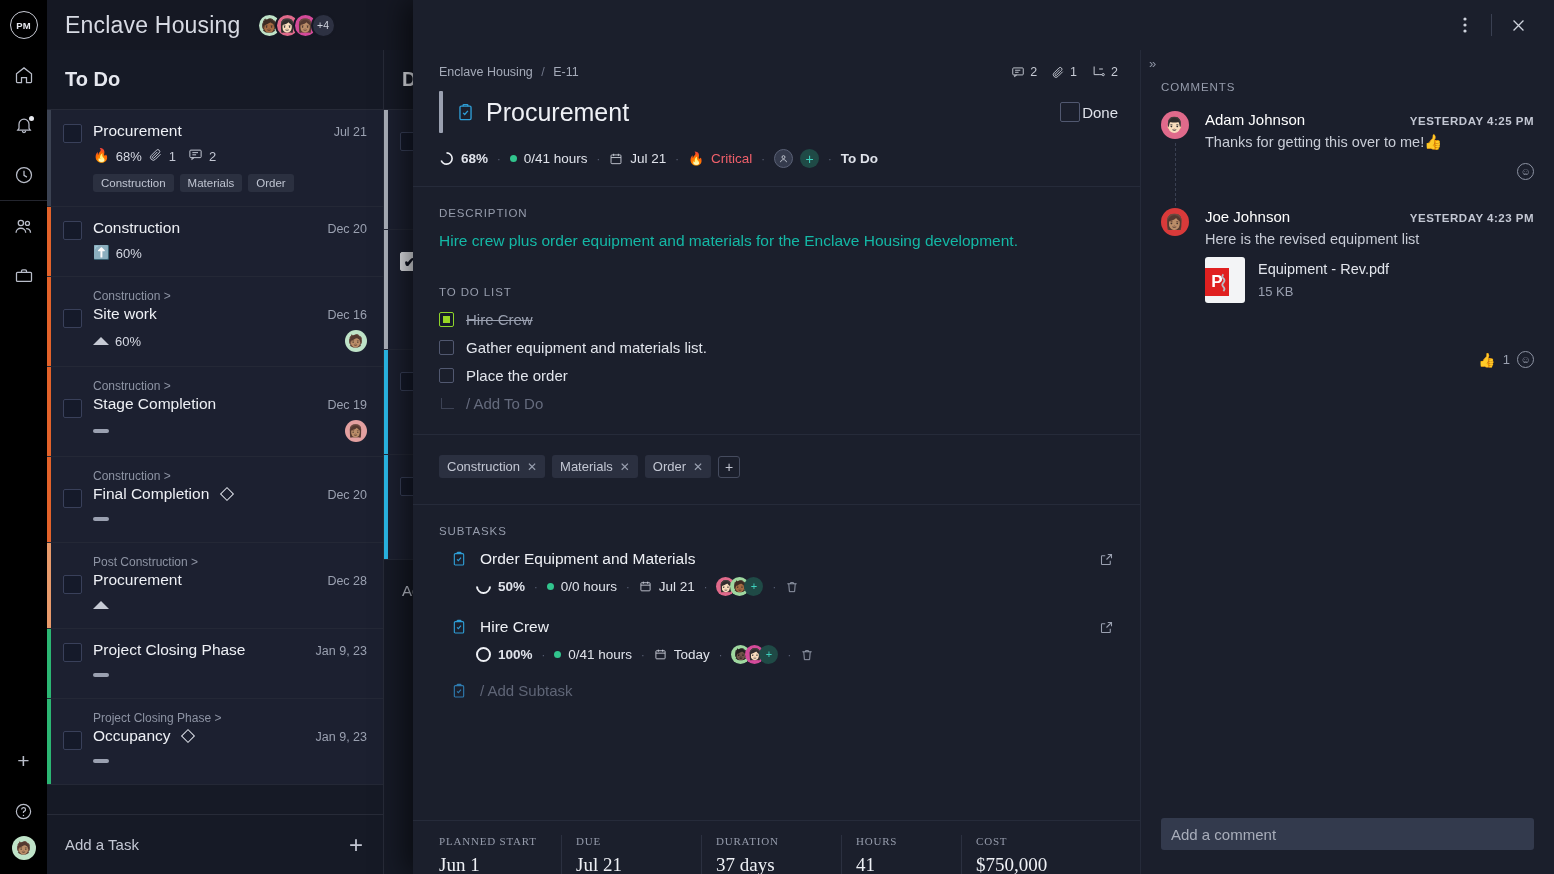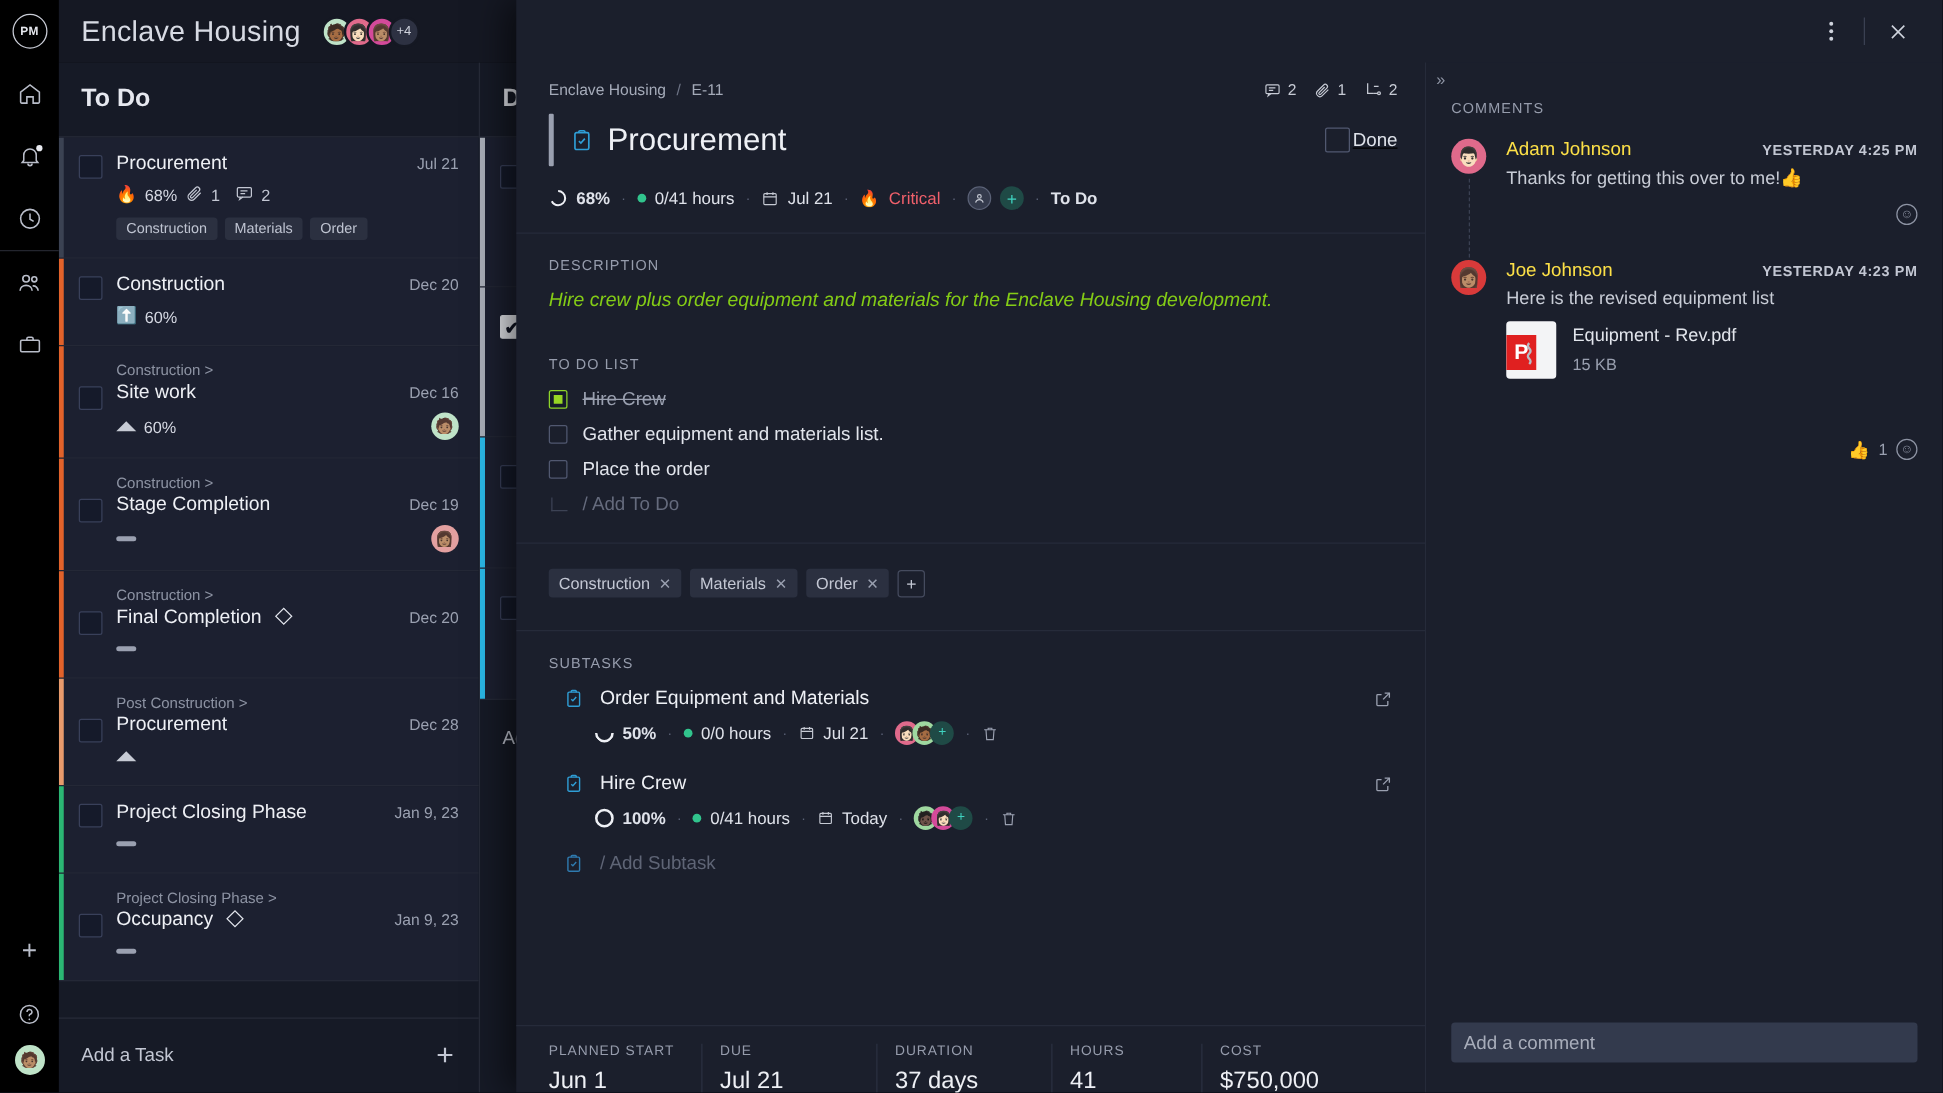--- a/index.html
+++ b/index.html
@@ -165,21 +165,21 @@
   .crumbs .sep { color: #6e7486; margin: 0 5px; }
   .badges { display: flex; align-items: center; gap: 14px; color: #c6cad4; font-size: 12.5px; }
   .badge { display: flex; align-items: center; gap: 5px; }
 
   .title-row {
     display: flex; align-items: center; padding: 12px 22px 0 26px;
   }
   .title-accent { width: 4px; height: 42px; background: #9aa0b0; border-radius: 1px; margin-right: 13px; }
   .task-icon { margin-right: 11px; display: flex; }
   .task-title { font-size: 25px; color: #eef0f5; font-weight: 400; }
-  .done-wrap { margin-left: auto; display: flex; align-items: center; gap: 2px; cursor: pointer; text-decoration: underline; }
+  .done-wrap { margin-left: auto; display: flex; align-items: center; gap: 2px; cursor: pointer; }
   .done-box { width: 20px; height: 20px; border: 1px solid #515870; border-radius: 2px; }
   .done-label { font-size: 15px; color: #dfe2ea; }
 
   .stat-row {
     display: flex; align-items: center; gap: 7px;
     padding: 16px 22px 0 26px; font-size: 13.5px; color: #dfe2ea;
   }
   .bullet { color: #5c6378; font-size: 11px; margin: 0 2px; }
   .dot-green { width: 7px; height: 7px; border-radius: 50%; background: #31c48d; display: inline-block; }
   .prio { color: #f0606b; font-size: 13.5px; }
@@ -190,21 +190,21 @@
   }
   .add-circle {
     width: 19px; height: 19px; border-radius: 50%; background: #1f4a46;
     display: flex; align-items: center; justify-content: center;
     color: #3fd3c0; font-size: 14px; line-height: 1;
   }
 
   .sep-line { height: 1px; background: #262b3a; margin-top: 18px; }
   .section { padding: 20px 26px 0 26px; }
   .sec-label { font-size: 11.5px; letter-spacing: .9px; color: #969cac; margin-bottom: 13px; }
-  .desc-text { font-size: 15.5px; color: #84cc16; font-style: italic; }
+  .desc-text { font-size: 15.5px; color: #14b8a6; }
 
   .todo-item { display: flex; align-items: center; gap: 12px; margin-bottom: 11px; }
   .todo-box { width: 15px; height: 15px; border: 1px solid #515870; border-radius: 2px; flex: none; }
   .todo-box.done {
     border-color: #8ed42a; background: #151a2a;
     display: flex; align-items: center; justify-content: center;
   }
   .todo-box.done::after { content: ""; width: 7px; height: 7px; background: #97d524; }
   .todo-text { font-size: 15px; color: #e2e5ec; }
   .todo-text.struck { color: #9aa0b0; text-decoration: line-through; }
@@ -238,38 +238,38 @@
     width: 19px; height: 19px; border-radius: 50%; margin-left: -5px;
     display: flex; align-items: center; justify-content: center; font-size: 11px; overflow: hidden;
   }
   .sub-av:first-child { margin-left: 0; }
   .trash { color: #9aa0b0; display: flex; cursor: pointer; }
   .sub-add { display: flex; align-items: center; gap: 13px; padding-left: 12px; color: #5f6576; font-size: 15px; }
 
   .stats-bar {
     border-top: 1px solid #262b3a; display: flex; padding: 14px 0 0 26px; height: 54px;
   }
-  .stat-cell { border-left: 1px solid #2b3040; padding-left: 14px; }
+  .stat-cell { border-left: 1px solid #2b3040; padding-left: 14px; font-family: Liberation Serif, serif; }
   .stat-cell:first-child { border-left: none; padding-left: 0; }
   .stat-key { font-size: 11px; letter-spacing: .8px; color: #969cac; }
   .stat-val { font-size: 19px; color: #eef0f5; margin-top: 7px; }
 
   
   .comments { flex: 1; display: flex; flex-direction: column; min-height: 0; background: #1b1f2c; }
   .comments-top { padding: 6px 0 0 8px; color: #8d93a3; font-size: 13px; }
   .comments-label { padding: 10px 0 0 20px; font-size: 11.5px; letter-spacing: .9px; color: #969cac; }
   .comments-list { flex: 1; padding: 18px 20px 0 20px; position: relative; overflow: hidden; }
   .cmt { position: relative; margin-bottom: 28px; padding-left: 44px; }
   .cmt-av {
     position: absolute; left: 0; top: 0; width: 28px; height: 28px; border-radius: 50%;
     display: flex; align-items: center; justify-content: center; font-size: 15px; overflow: hidden;
   }
   .cmt-thread { position: absolute; left: 14px; top: 32px; bottom: -26px; width: 1px; border-left: 1px dashed #3a4052; }
   .cmt-head { display: flex; align-items: baseline; justify-content: space-between; }
-  .cmt-name { font-size: 15px; color: #fde047; }
+  .cmt-name { font-size: 15px; color: #ffffff; }
   .cmt-time { font-size: 11.5px; color: #c3c7d3; letter-spacing: .5px; font-weight: bold; }
   .cmt-text { font-size: 14.5px; color: #c8ccd6; margin-top: 6px; }
   .cmt-react { display: flex; align-items: center; justify-content: flex-end; gap: 7px; margin-top: 12px; color: #9aa0b0; font-size: 13px; }
   .emoji-btn {
     width: 17px; height: 17px; border-radius: 50%; border: 1.3px solid #8d93a3;
     display: flex; align-items: center; justify-content: center; font-size: 10px; color: #8d93a3;
   }
   .attach { display: flex; align-items: center; gap: 13px; margin-top: 10px; }
   .pdf-icon {
     width: 40px; height: 46px; background: #f3f4f6; border-radius: 3px;

